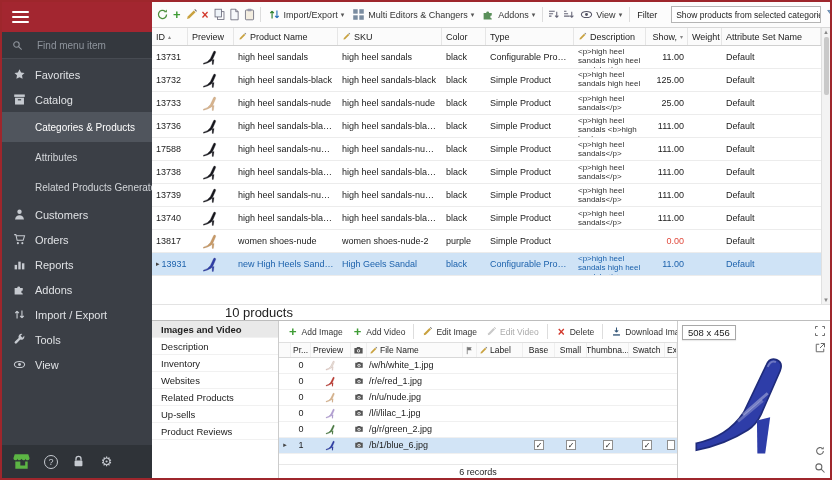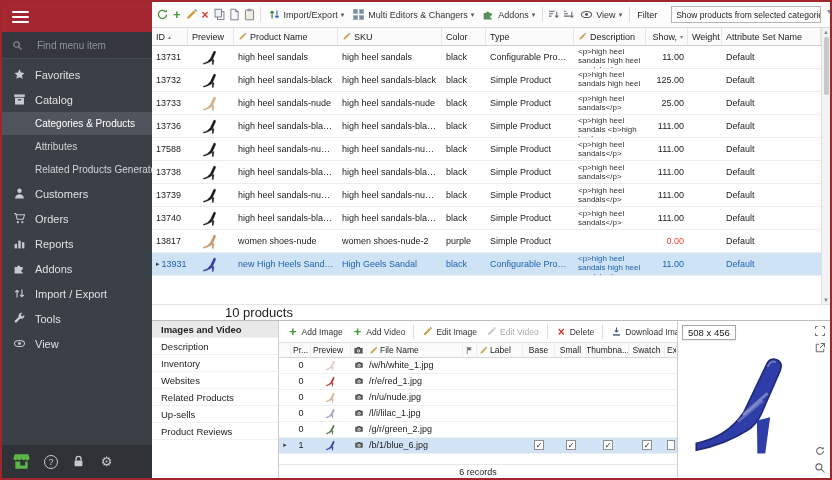--- a/index.html
+++ b/index.html
@@ -13,21 +13,21 @@
   .hamburger{width:17px;display:flex;flex-direction:column;gap:3px;cursor:pointer}
   .hamburger span{height:2px;background:#fff;border-radius:1px}
   .sb-search{height:27px;min-height:27px;display:flex;align-items:center;gap:12px;padding:0 10px;background:#34383e;border-bottom:1px solid #474b52}
   .sb-search .sicon{width:11px;height:11px;color:#8e949c}
   .sb-search input{background:transparent;border:none;outline:none;color:#cfd3d8;font-size:10px;width:100px;font-family:inherit}
   .sb-search input::placeholder{color:#8e949c}
   #sidebar-menu{flex:1;padding-top:3px;overflow:hidden}
   .menu-item{height:25px;display:flex;align-items:center;gap:9px;padding:0 11px;font-size:11px;cursor:pointer}
   .micon{width:13px;height:13px;color:#c6cad0;flex:none}
   .micon svg,.ticon svg,.sicon svg,.pvic svg{width:100%;height:100%;display:block}
-  .sub-item{height:23px;display:flex;align-items:center;padding:0 11px 0 33px;font-size:10px;color:#d2d5d9;cursor:pointer;white-space:nowrap;overflow:hidden}
+  .sub-item{height:30px;display:flex;align-items:center;padding:0 11px 0 33px;font-size:10px;color:#d2d5d9;cursor:pointer;white-space:nowrap;overflow:hidden}
   .sub-item.selected{background:#50555d;color:#fff}
   .sb-foot{height:33px;min-height:33px;background:#2f3338;display:flex;align-items:center;gap:13px;padding:0 10px}
   .fic{width:15px;height:15px;color:#c6cad0;display:flex;align-items:center;justify-content:center;cursor:pointer}
   .fic svg{width:100%;height:100%}
   .store{width:19px;height:19px;color:#5cb544}
   .qmark{width:14px;height:14px;border:1.3px solid #c6cad0;border-radius:50%;font-size:9px;display:flex;align-items:center;justify-content:center}
   .gearg{font-size:13px;line-height:1}
 
   
   .main{flex:1;display:flex;flex-direction:column;min-width:0;background:#fff}

